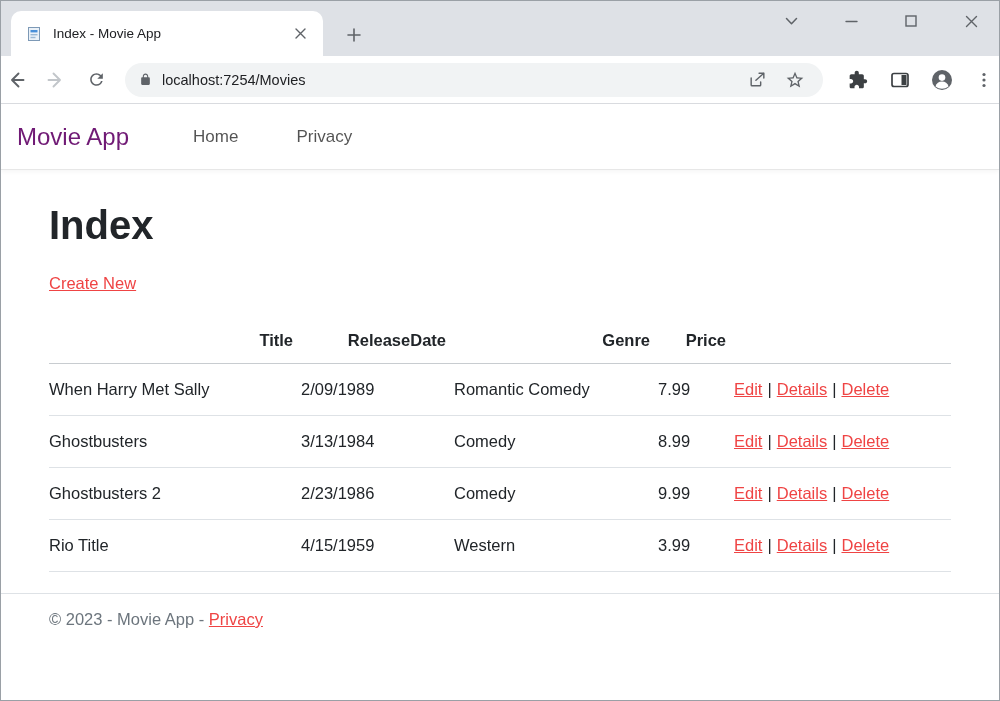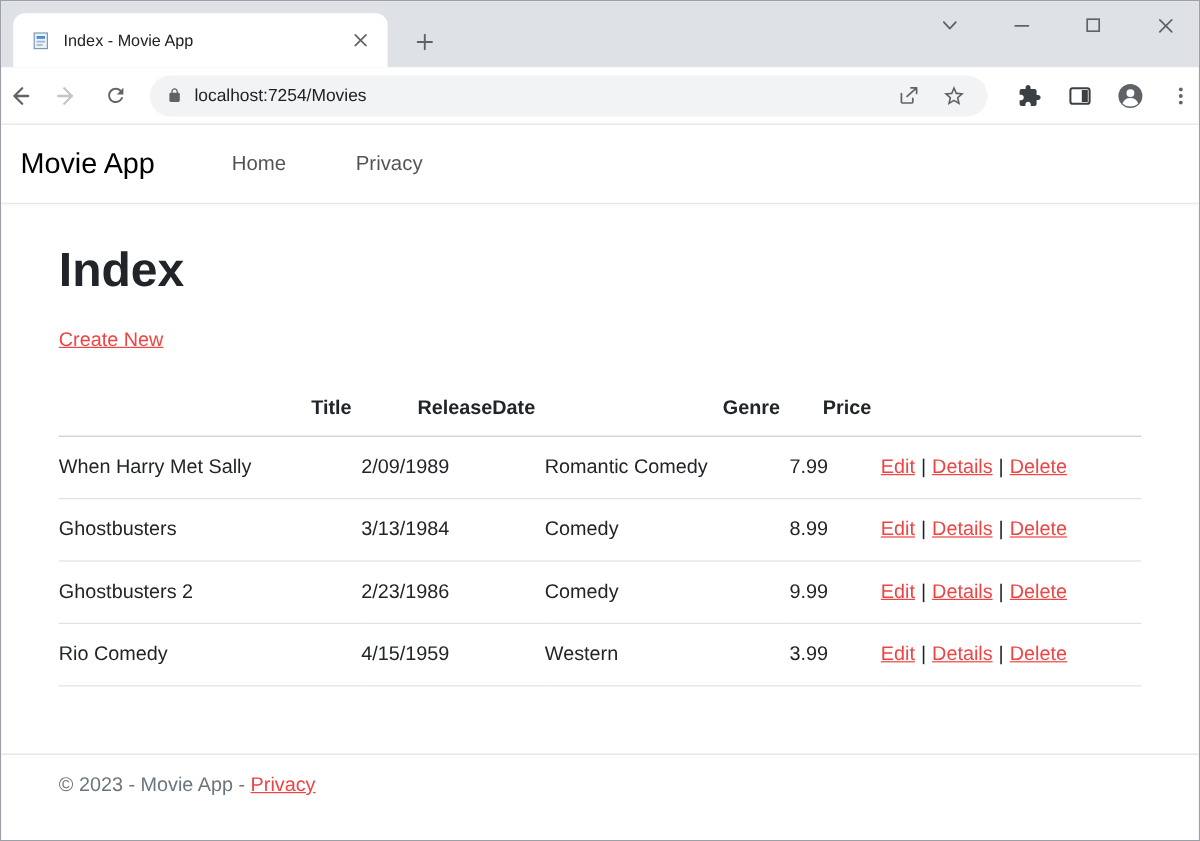--- a/index.html
+++ b/index.html
@@ -132,21 +132,21 @@
     height: 66px;
     background: #ffffff;
     border-bottom: 1px solid #e7e7e7;
     box-shadow: 0 2px 4px rgba(0,0,0,0.04);
     display: flex;
     align-items: center;
     padding: 0 20px 0 16px;
   }
   .brand {
     font-size: 24px;
-    color: #000000;
+    color: #701a75;
     margin-right: 32px;
     text-decoration: none;
     cursor: pointer;
   }
   .nav-link {
     font-size: 17px;
     color: rgba(0,0,0,0.68);
     text-decoration: none;
     margin-right: 26px;
     cursor: pointer;
@@ -182,21 +182,21 @@
     border-bottom: 1px solid #c8ccd0;
   }
   table.movies td {
     padding: 16px 8px 16px 0;
     border-bottom: 1px solid #dee2e6;
   }
   .actions .sep { margin: 0 5px; color: #212529; }
 
   .app-footer {
     border-top: 1px solid #dee2e6;
-    margin-top: 56px;
+    margin-top: 21px;
     padding: 12px 48px 0 48px;
     color: #6c757d;
     font-size: 16.5px;
     line-height: 1.6;
   }
 </style>
 </head>
 <body>
 
 <div class="window">
@@ -361,21 +361,21 @@
           <tr>
             <td>Ghostbusters 2</td>
             <td>2/23/1986</td>
             <td>Comedy</td>
             <td>9.99</td>
             <td class="actions">
               <a class="link">Edit</a><span class="sep">|</span><a class="link">Details</a><span class="sep">|</span><a class="link">Delete</a>
             </td>
           </tr>
           <tr>
-            <td>Rio Comedy</td>
+            <td>Rio Title</td>
             <td>4/15/1959</td>
             <td>Western</td>
             <td>3.99</td>
             <td class="actions">
               <a class="link">Edit</a><span class="sep">|</span><a class="link">Details</a><span class="sep">|</span><a class="link">Delete</a>
             </td>
           </tr>
         </tbody>
       </table>
     </main>

